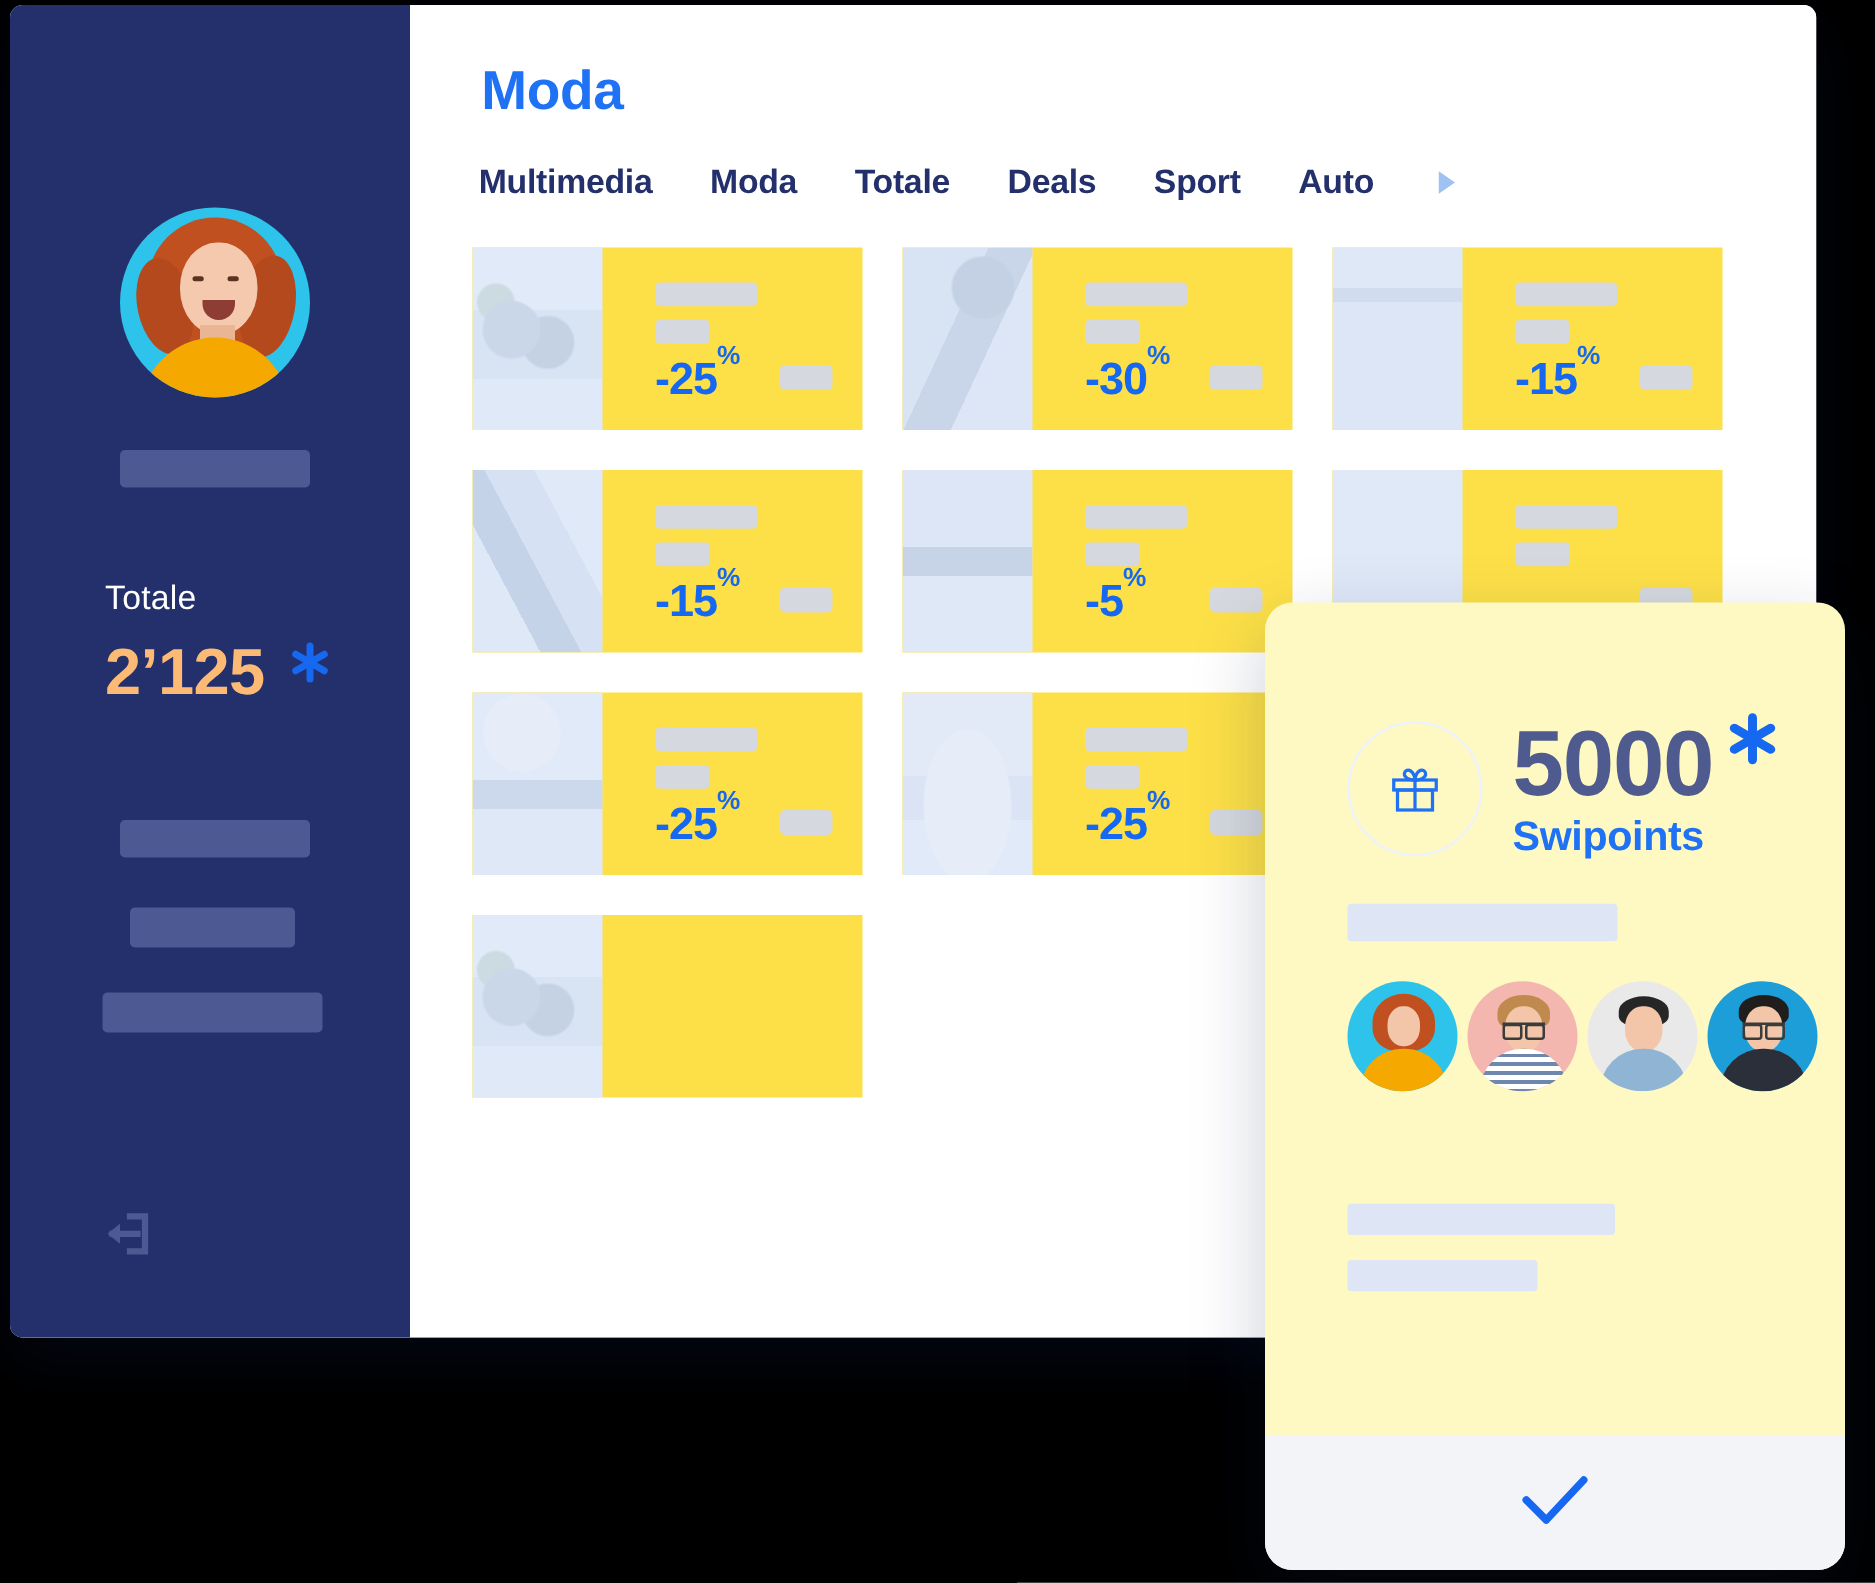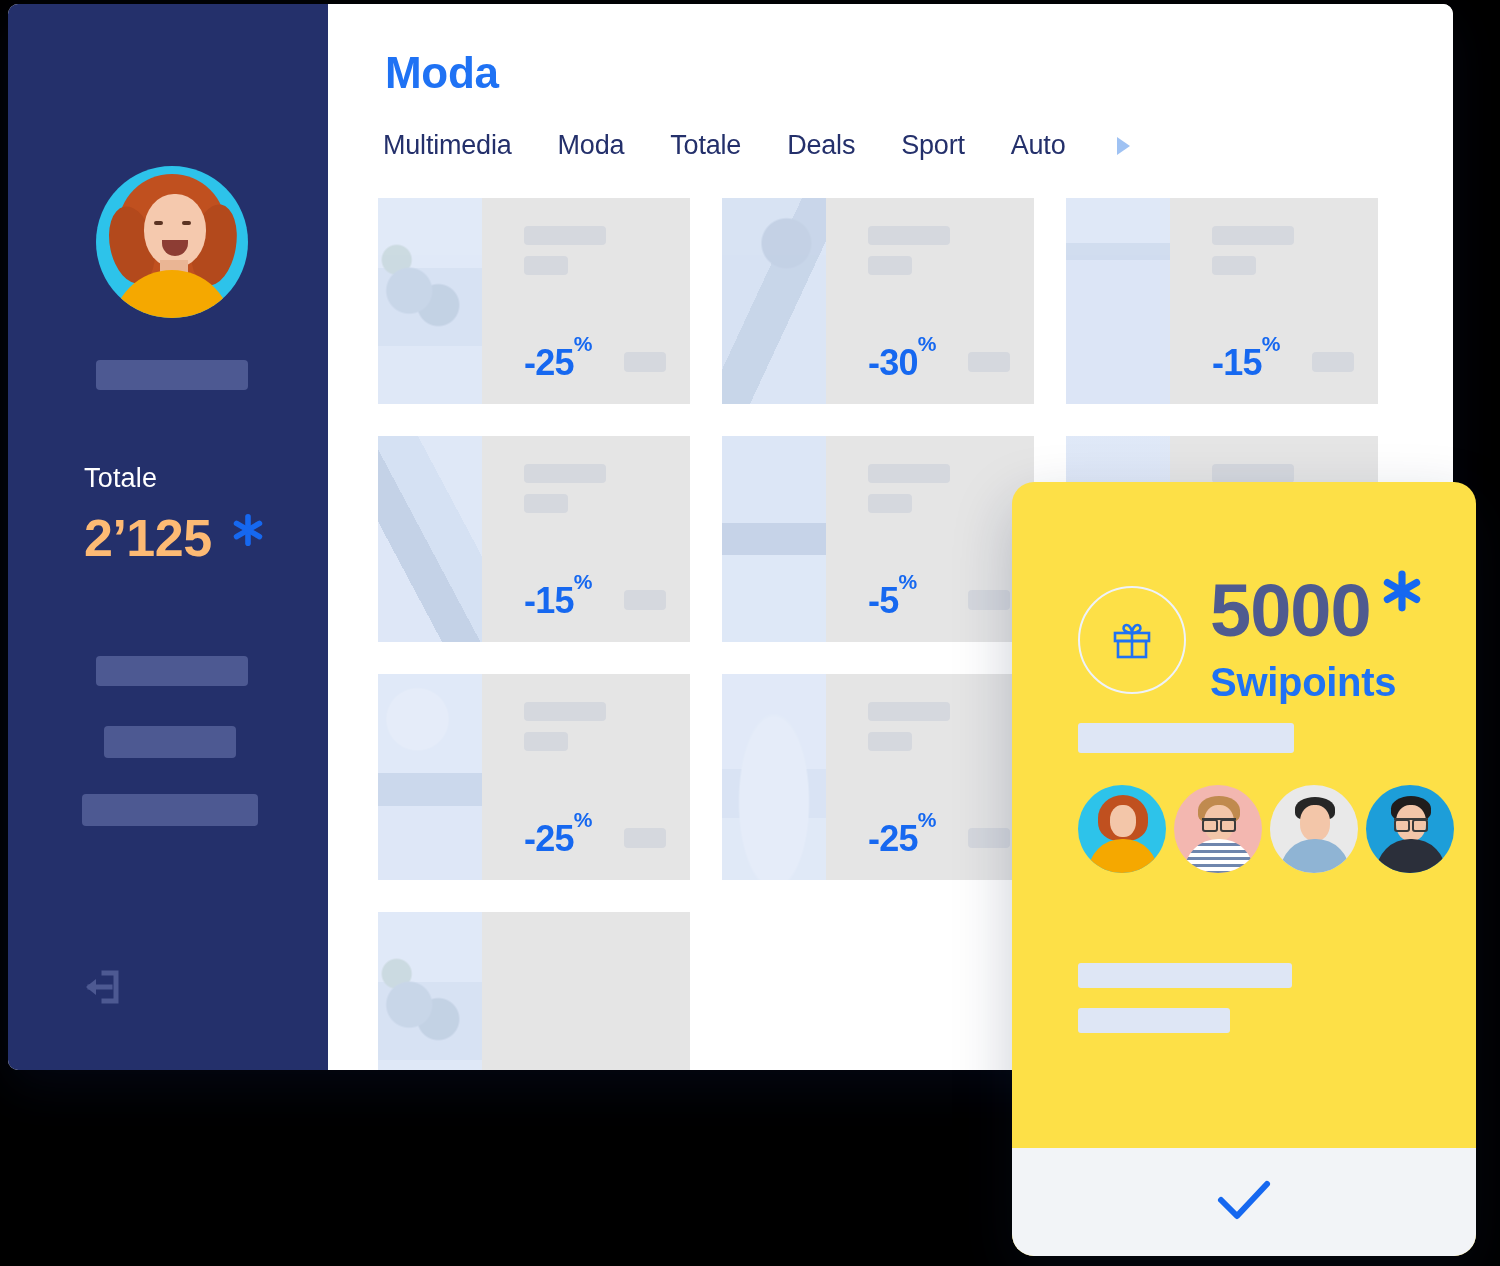--- a/index.html
+++ b/index.html
@@ -168,21 +168,21 @@
   }
   #tabs {
     position: absolute;
     left: 55px;
     top: 126px;
     display: flex;
     align-items: center;
   }
   .tab {
     font-size: 27px;
-    font-weight: 400;
+    font-weight: 700;
     color: #24306b;
     margin-right: 46px;
     white-space: nowrap;
     letter-spacing: -.2px;
   }
   #tabs-next-icon {
     width: 0; height: 0;
     border-left: 13px solid #9fc2f3;
     border-top: 9px solid transparent;
     border-bottom: 9px solid transparent;
@@ -195,22 +195,22 @@
     left: 50px;
     top: 194px;
     width: 1010px;
     display: grid;
     grid-template-columns: repeat(3, 312px);
     grid-column-gap: 32px;
     grid-row-gap: 32px;
   }
   .deal-card {
     position: relative;
-    height: 206px;
-    background: #e5e5e5;
+    height: 146px;
+    background: #fde047;
     overflow: hidden;
     display: flex;
   }
   .deal-img {
     width: 104px;
     flex: 0 0 104px;
     position: relative;
     overflow: hidden;
     background: #dbe5f7;
   }
@@ -278,21 +278,21 @@
     letter-spacing: 0;
   }
 
   
   #swipoints-modal {
     position: absolute;
     left: 1012px;
     top: 482px;
     width: 464px;
     height: 774px;
-    background: #fde047;
+    background: #fef9c3;
     border-radius: 22px;
     box-shadow: 0 22px 60px rgba(20, 30, 70, .22);
     overflow: hidden;
   }
   #modal-hero {
     position: absolute;
     left: 66px;
     top: 92px;
     display: flex;
     align-items: center;
@@ -316,24 +316,24 @@
     align-items: flex-start;
   }
   #modal-points {
     font-size: 74px;
     font-weight: 700;
     color: #4f5b8f;
     line-height: 74px;
     letter-spacing: -1px;
   }
   #modal-subtitle {
-    font-size: 40px;
+    font-size: 33px;
     font-weight: 700;
     color: #1f72f4;
-    margin-top: 12px;
+    margin-top: 2px;
     letter-spacing: -.3px;
   }
   .modal-ph {
     position: absolute;
     background: #dee6f5;
     border-radius: 3px;
   }
   #modal-ph-1 { left: 66px; top: 723px; width: 216px; height: 30px; }
 
   #modal-avatars {

